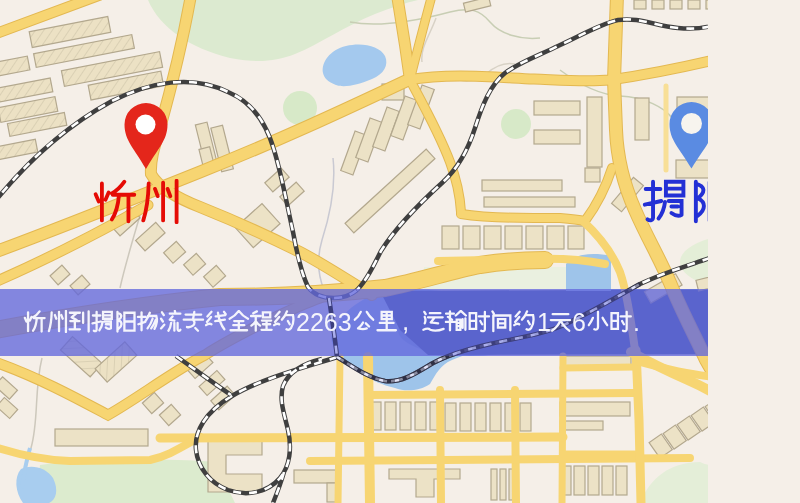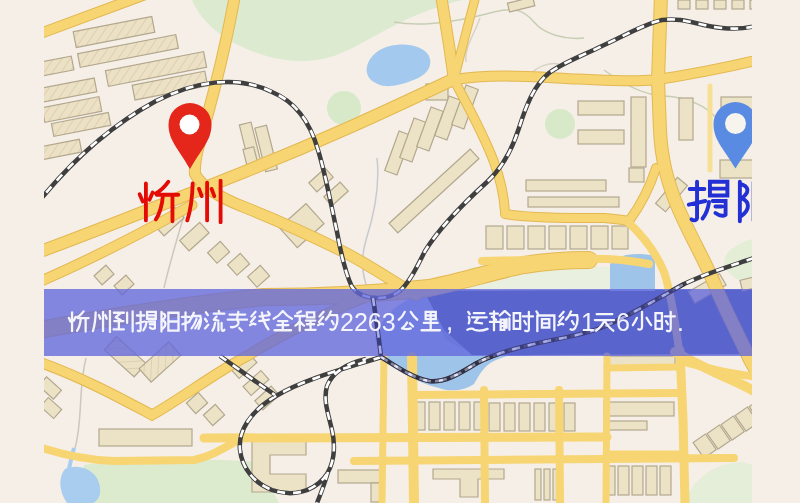--- a/index.html
+++ b/index.html
@@ -1,16 +1,16 @@
 <!DOCTYPE html>
 <html><head>
 <meta charset="utf-8">
 <style>
 html,body{margin:0;padding:0;background:#f5efe8;}
-#map{position:relative;filter:blur(0.45px);width:708px;height:503px;overflow:hidden;font-family:"Liberation Sans",sans-serif;padding-left:44px;}
+#map{position:relative;filter:blur(0.45px);width:708px;height:503px;overflow:hidden;font-family:"Liberation Sans",sans-serif;}
 </style>
 </head>
 <body>
 
 <div id="map">
 <svg width="800" height="503" viewBox="0 0 800 503">
 <defs>
 <pattern id="hat" width="7" height="7" patternUnits="userSpaceOnUse" patternTransform="rotate(45)">
 <rect width="7" height="7" fill="#ece1c4"></rect>
           <line x1="0" y1="0" x2="0" y2="7" stroke="#d3c9ad" stroke-width="1.4"></line>

